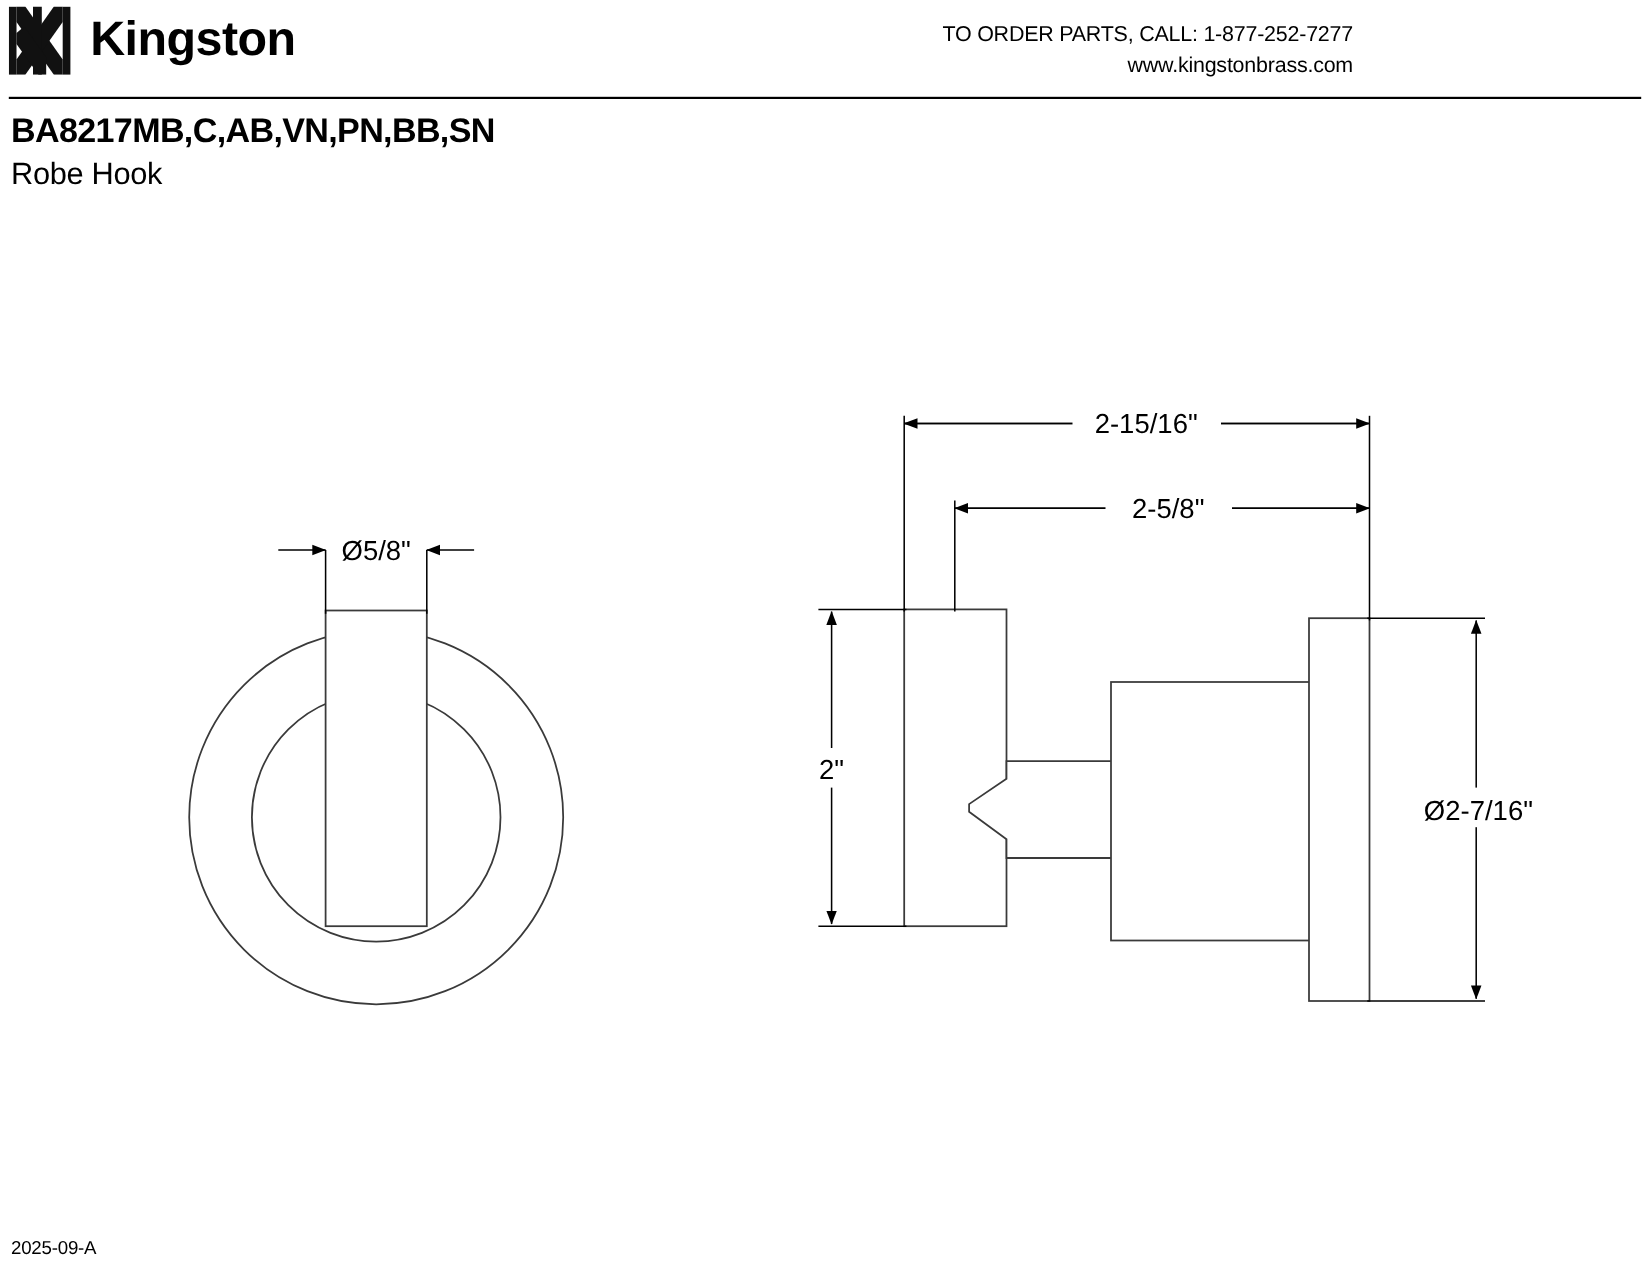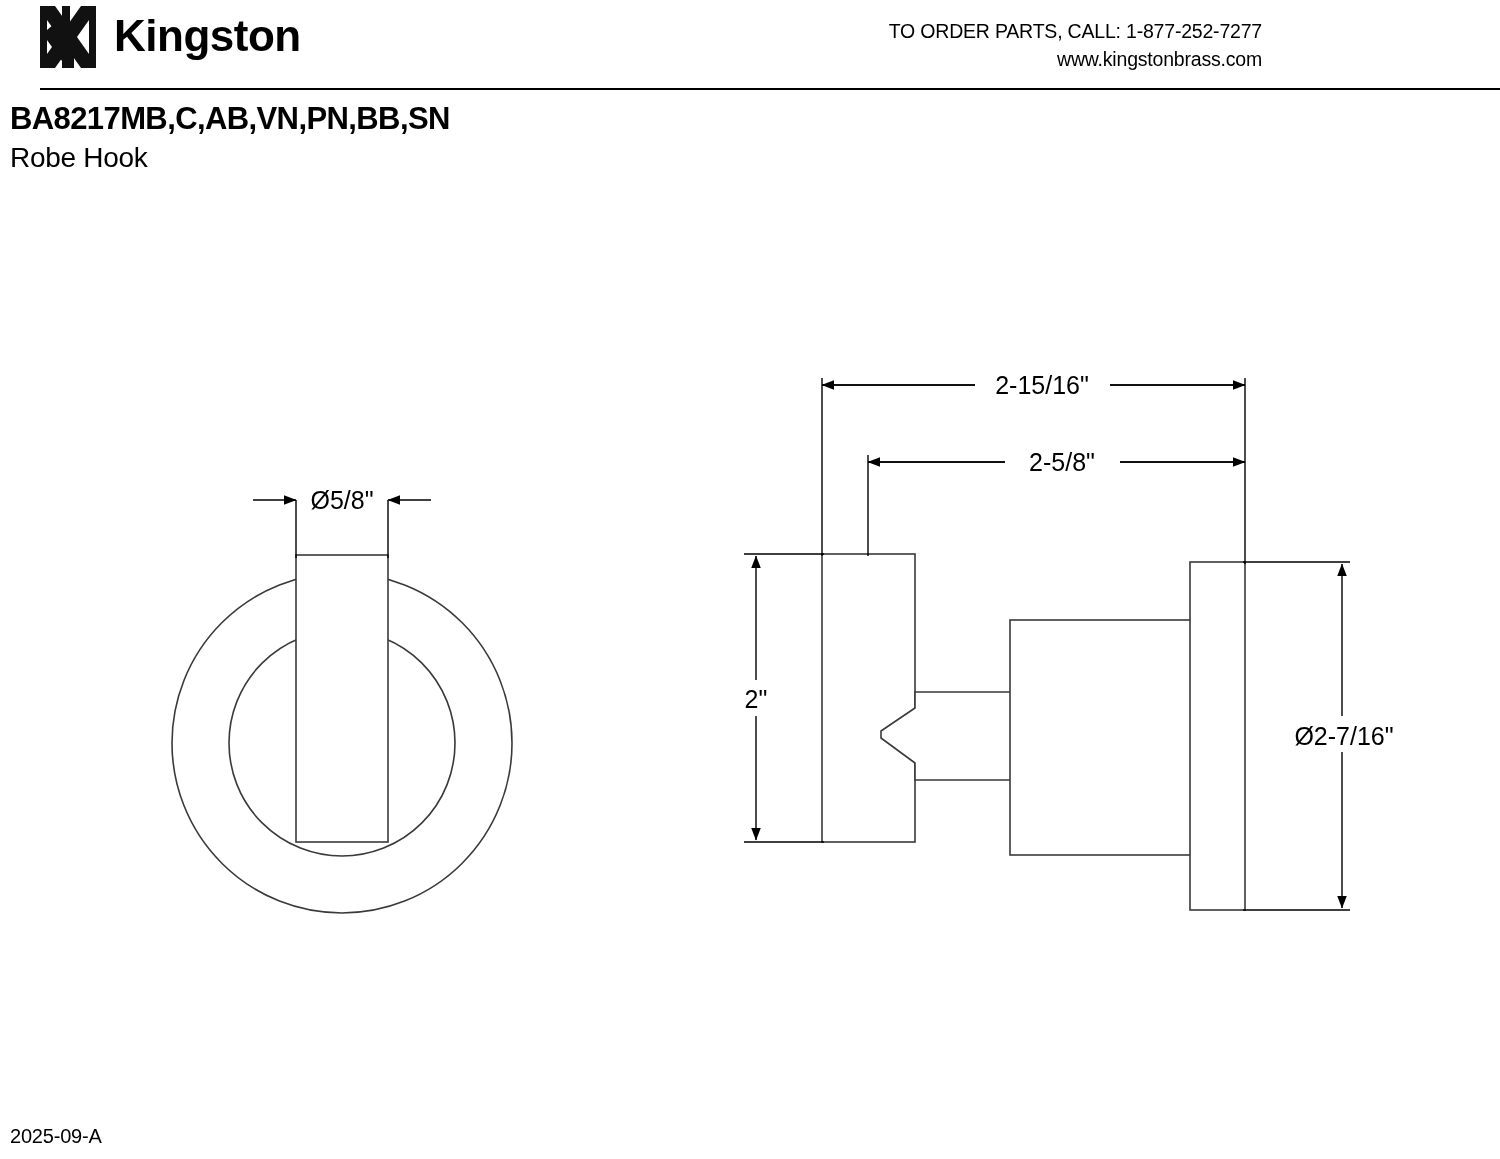--- a/index.html
+++ b/index.html
@@ -18,21 +18,20 @@
     -webkit-font-smoothing: antialiased;
   }
 
   
   #header {
     position: absolute;
     left: 0;
     top: 0;
     width: 1244px;
     height: 88px;
-    margin-left: 32px;
   }
   #brand-logo {
     position: absolute;
     left: 8px;
     top: 6px;
     width: 62px;
     height: 62px;
   }
   #brand-wordmark {
     position: absolute;
@@ -105,21 +104,21 @@
   #drawing text {
     font-family: "Liberation Sans", "DejaVu Sans", sans-serif;
     fill: #000;
   }
 
   
   #revision-code {
     position: absolute;
     left: 10px;
     top: 1125px;
-    font-size: 20px;
+    font-size: 17px;
     font-weight: 400;
     letter-spacing: -0.2px;
     white-space: nowrap;
   }
 </style>
 </head>
 <body>
 
 <div id="header">
 

